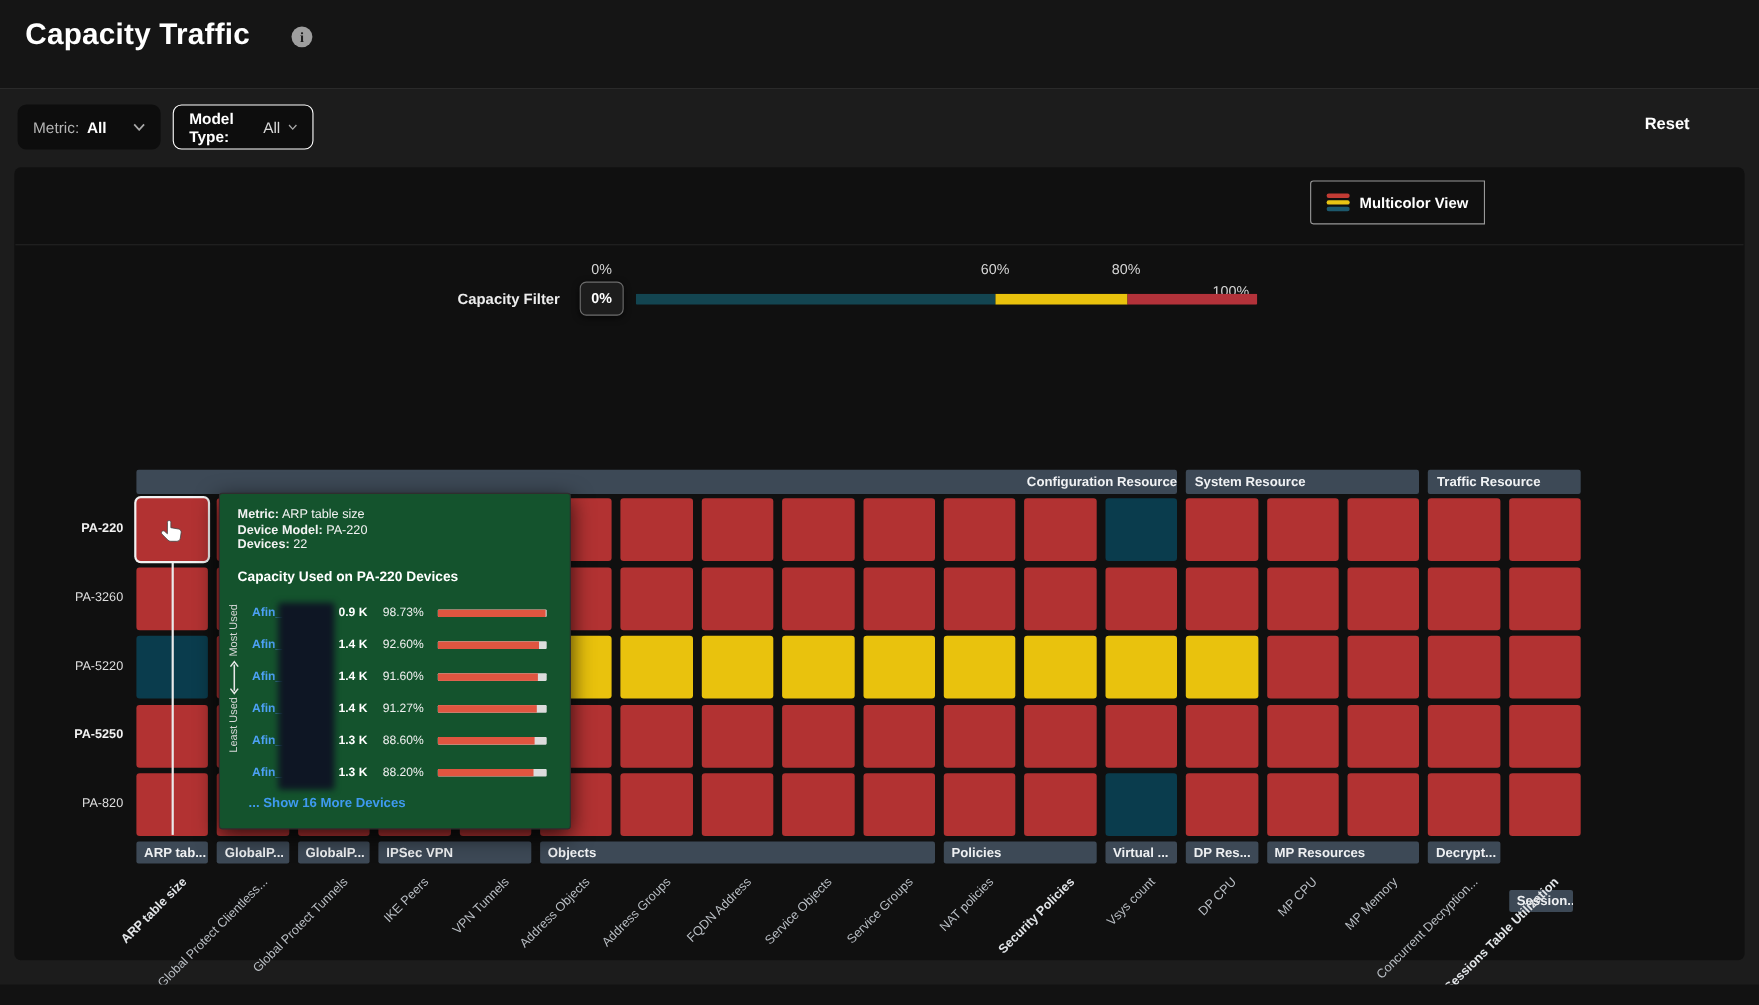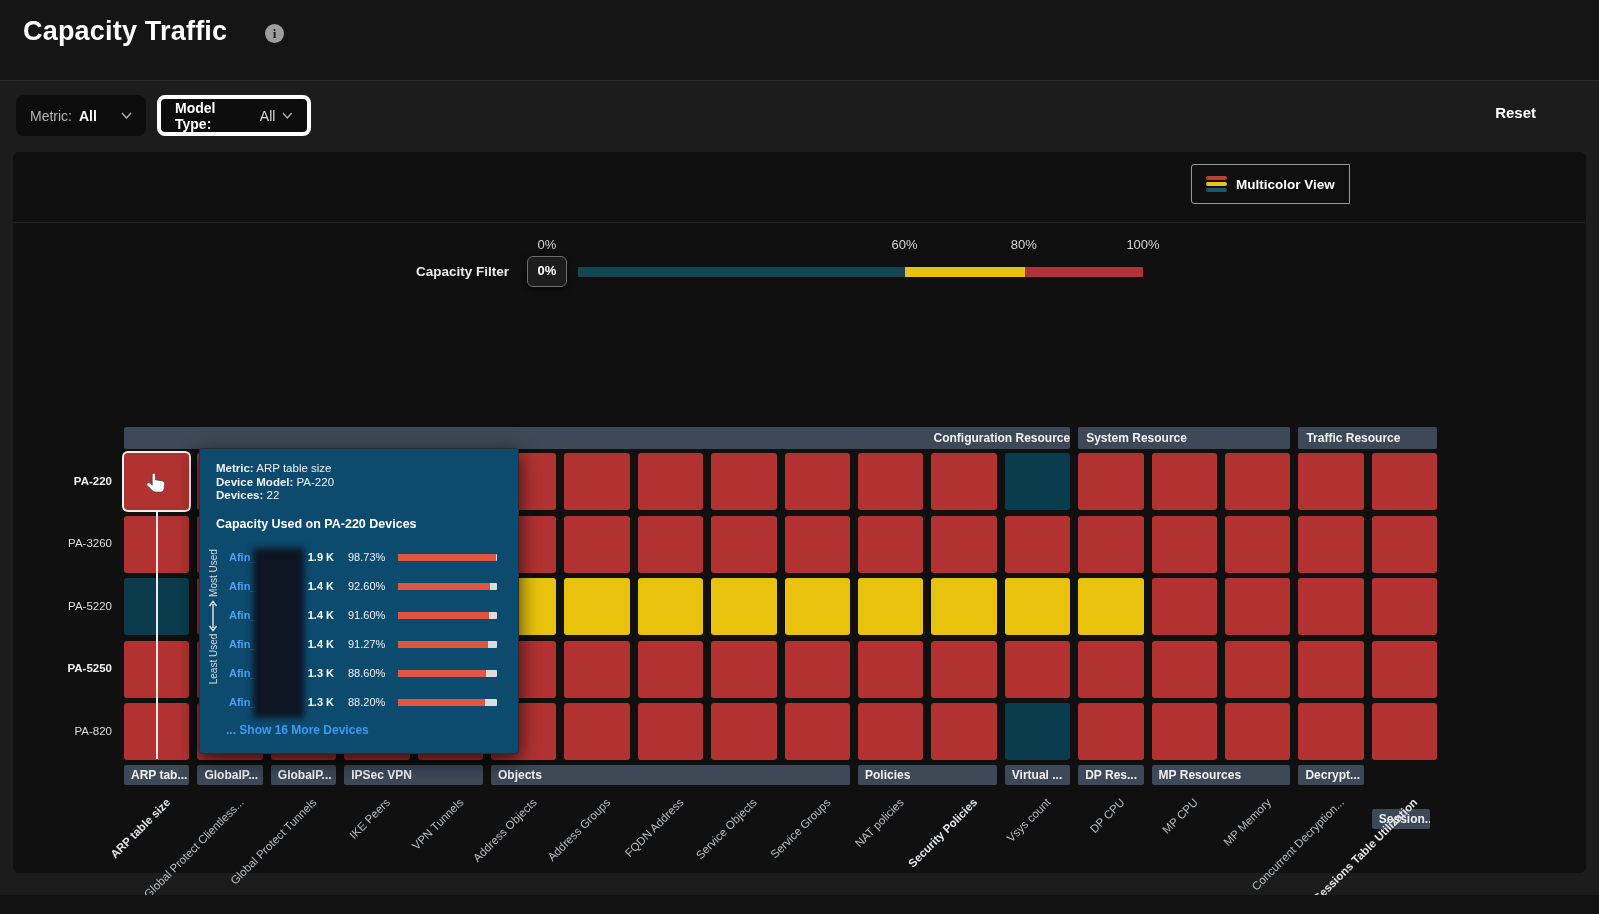--- a/index.html
+++ b/index.html
@@ -10,21 +10,21 @@
   
   .topbar { position:absolute; left:0; top:0; width:1599px; height:81px; background:#151515; border-bottom:1px solid #2a2a2a; }
   .app-title { position:absolute; left:23px; top:16px; font-size:27px; font-weight:700; color:#fff; letter-spacing:.2px; }
   .info-icon { position:absolute; left:265px; top:24px; width:19px; height:19px; border-radius:50%; background:#9e9e9e;
                color:#1a1a1a; font-size:13px; font-weight:700; text-align:center; line-height:19px; font-family:"Liberation Serif",serif; }
 
   
   .drop-btn { position:absolute; top:95px; height:41px; background:#0d0d0d; border-radius:8px;
               display:flex; align-items:center; gap:7px; padding:0 14px; font-size:14px; cursor:pointer; }
   #metric-btn { left:16px; width:130px; }
-  #model-btn  { left:157px; width:154px; border:4px solid #ffffff; }
+  #model-btn  { left:157px; width:128px; border:1px solid #ffffff; }
   .lbl-dim { color:#b5b5b5; } .lbl-strong { color:#fff; font-weight:700; } .val-strong { color:#fff; font-weight:700; } .val-dim { color:#d8d8d8; }
   .chev { width:11px; height:7px; margin-left:auto; }
   .reset-btn { position:absolute; left:1484px; top:104px; width:52px; font-size:15px; font-weight:700; color:#fff; cursor:pointer; text-align:right; }
 
   
   .card { position:absolute; left:13px; top:152px; width:1573px; height:721px; background:#101010; border-radius:6px; }
   .card-title { position:absolute; left:35px; top:168px; font-size:17px; font-weight:700; color:#fff; }
   .card-divider { position:absolute; left:14px; top:222px; width:1571px; height:1px; background:#242424; }
 
   .toggle-wrap { position:absolute; left:1191px; top:164px; height:40px; display:flex;gap:11px; }
@@ -55,21 +55,21 @@
   .row-label { position:absolute; left:28px; width:84px; text-align:right; font-size:11.5px; color:#dedede; }
   .row-label.b { font-weight:700; color:#f2f2f2; }
   .xlab-anchor { position:absolute; width:0; height:0; }
   .xlab { position:absolute; right:0; top:0; transform:rotate(-45deg); transform-origin:top right;
           white-space:nowrap; font-size:11.5px; color:#b9bec4; }
   .xlab.b { font-weight:700; color:#e2e5e8; }
   .crosshair { position:absolute; width:2px; background:#eaeaea; z-index:1; }
   .hand { position:absolute; z-index:3; }
 
   
-  .tooltip { position:absolute; left:199px; top:448px; width:320px; height:306px; background:#0c4a6e;
+  .tooltip { position:absolute; left:199px; top:448px; width:320px; height:306px; background:#14532d;
              border:1px solid #2e2e2e; border-radius:3px; box-shadow:0 6px 20px rgba(0,0,0,.75); z-index:5; }
   .tt-info { position:absolute; left:16px; top:13px; font-size:11.5px; color:#f2f2f2; line-height:13.5px; }
   .tt-info b { font-weight:700; }
   .tt-title { position:absolute; left:16px; top:68px; font-size:12.5px; font-weight:700; color:#fff; }
   .tt-axis-label { position:absolute; width:0; height:0; }
   .tt-axis-label span { position:absolute; transform:translate(-50%,-50%) rotate(-90deg); white-space:nowrap;
                         font-size:10px; color:#d8d8d8; }
   .tt-row { position:absolute; left:0; width:320px; height:28px; }
   .tt-name { position:absolute; left:29px; top:7px; font-size:11px; font-weight:700; color:#4da1f5; cursor:pointer; }
   .tt-val { position:absolute; left:94px; top:7px; width:40px; text-align:right; font-size:11px; font-weight:700; color:#fff; }
@@ -119,21 +119,21 @@
       <span>Multicolor View</span>
     </div>
   </div>
   <div class="card-divider"></div>
 
   <div class="cf-label">Capacity Filter</div>
   <div class="cf-ticks" id="cf-ticks">
       <div class="cf-tick" style="left: 0px;">0%</div>
       <div class="cf-tick" style="left: 357.6px;">60%</div>
       <div class="cf-tick" style="left: 476.8px;">80%</div>
-      <div class="cf-tick" style="left: 596px;">100%</div>
+      <div class="cf-tick" style="left: 572px; margin-top: 20px;">100%</div>
     </div>
   <div class="cf-handle">0%</div>
   <div class="cf-track" id="cf-track">
       <div style="width: 327.135px; height: 10px; background: rgb(19, 69, 81);"></div>
       <div style="width: 119.78px; height: 10px; background: rgb(233, 194, 13);"></div>
       <div style="width: 118.085px; height: 10px; background: rgb(179, 50, 58);"></div>
     </div>
 
   <div id="heatmap">
       <div class="hgroup" style="left: 124px; top: 427px; width: 946.2px; height: 22px; text-align: right;">Configuration Resource</div>
@@ -319,21 +319,21 @@
       <line x1="6" y1="5" x2="6" y2="29" stroke="#e8e8e8" stroke-width="1.4"></line>
       <polyline points="2.5,7 6,2.5 9.5,7" fill="none" stroke="#e8e8e8" stroke-width="1.4"></polyline>
       <polyline points="2.5,27 6,31.5 9.5,27" fill="none" stroke="#e8e8e8" stroke-width="1.4"></polyline>
     </svg>
     <div class="tt-axis-label" style="left:13px; top:210px;">
       <span>Least Used</span>
     </div>
     <div id="tt-rows">
         <div class="tt-row" style="top: 95px;">
           <div class="tt-name">Afin_</div>
-          <div class="tt-val">1.9 K</div>
+          <div class="tt-val">0.9 K</div>
           <div class="tt-pct">98.73%</div>
           <div class="tt-bar">
             <i style="width: 97.7px; background: rgb(224, 85, 64);"></i>
           </div>
         </div>
         <div class="tt-row" style="top: 124px;">
           <div class="tt-name">Afin_</div>
           <div class="tt-val">1.4 K</div>
           <div class="tt-pct">92.60%</div>
           <div class="tt-bar">

